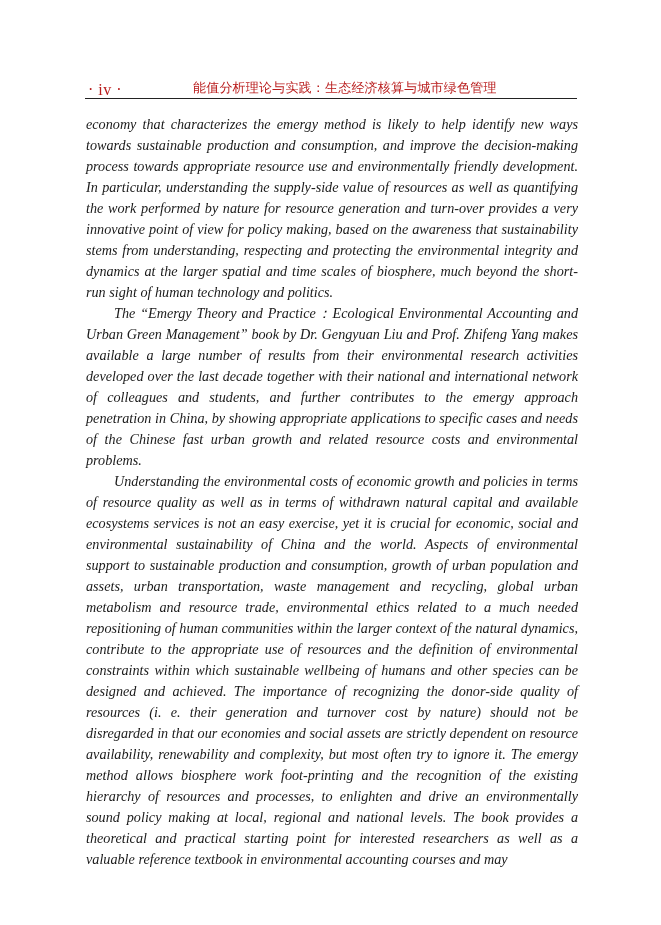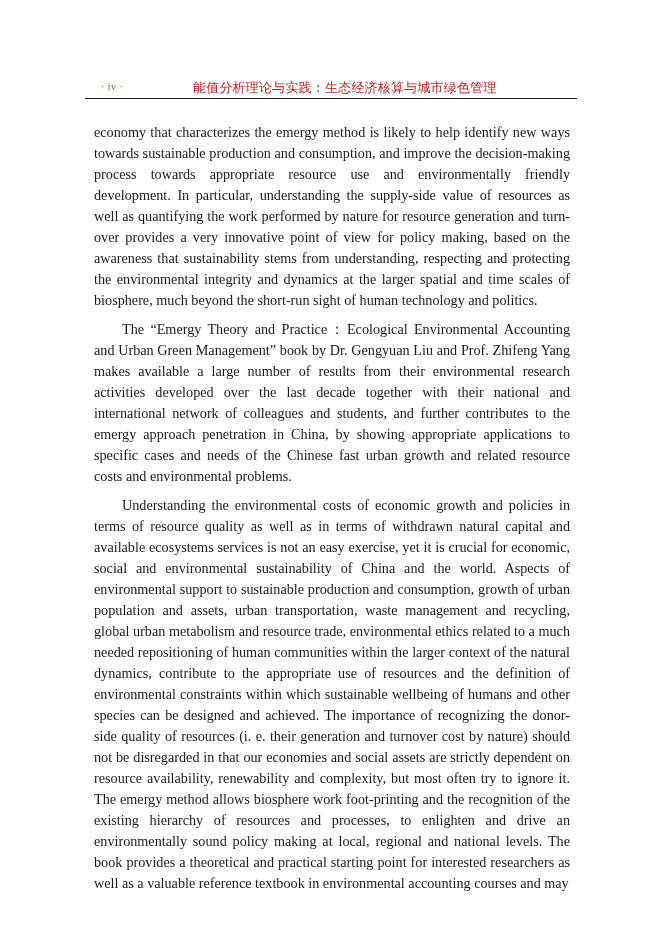--- a/index.html
+++ b/index.html
@@ -18,48 +18,49 @@
     .page-header {
       position: absolute;
       left: 85px;
       top: 78px;
       width: 492px;
       height: 20px;
       border-bottom: 1.3px solid #222;
     }
     .page-number {
       position: absolute;
-      left: 16px;
+      left: 3px;
       top: 3px;
-      font-size: 10px;
+      font-size: 16px;
       letter-spacing: 0.5px;
-      color: #4d7c0f;
+      color: #b91c1c;
     }
     .running-title {
       position: absolute;
       left: 108px;
       top: 1px;
       font-size: 13px;
       color: #b91c1c;
       font-family: "DejaVu Sans", sans-serif;
       letter-spacing: 0.2px;
     }
     .body-text {
       position: absolute;
       left: 86px;
       top: 114px;
       width: 492px;
     }
     .body-text p {
-      margin: 8px;
+      margin: 0;
       font-size: 14.2px;
       line-height: 21px;
       text-align: justify;
       text-align-last: left;
       hyphens: none;
+      font-style: italic;
     }
     .body-text p.indent {
       text-indent: 28px;
     }
   </style>
 </head>
 <body>
 
 <div class="page-header">
   <span class="page-number">· iv ·</span>

